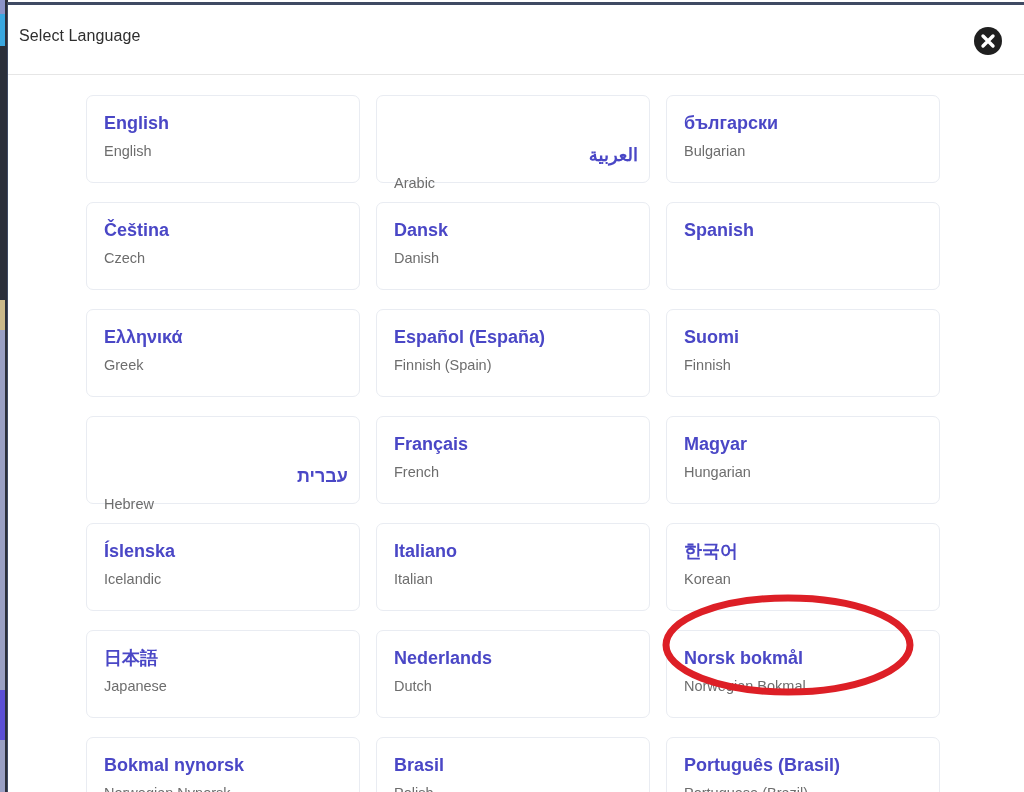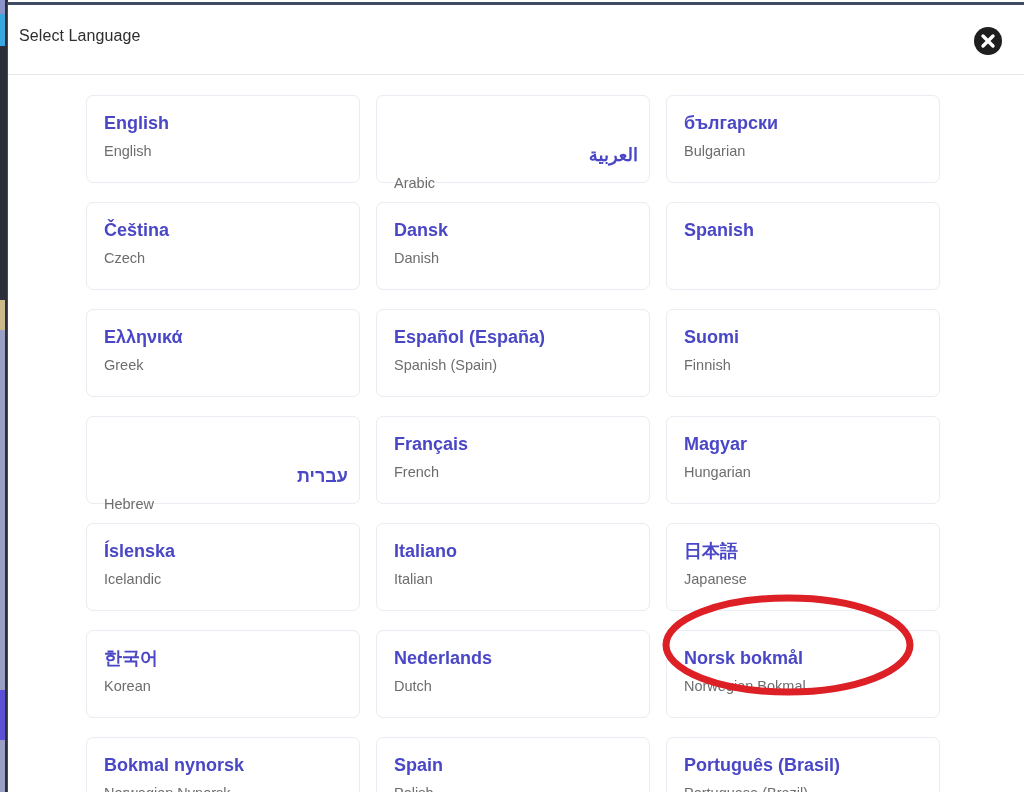--- a/index.html
+++ b/index.html
@@ -181,21 +181,21 @@
         </div>
         <div class="language-card">
           <div class="lang-native">Spanish</div>
         </div>
         <div class="language-card">
           <div class="lang-native">Ελληνικά</div>
           <div class="lang-english">Greek</div>
         </div>
         <div class="language-card">
           <div class="lang-native">Español (España)</div>
-          <div class="lang-english">Spanish (Spain)</div>
+          <div class="lang-english">Finnish (Spain)</div>
         </div>
         <div class="language-card">
           <div class="lang-native">Suomi</div>
           <div class="lang-english">Finnish</div>
         </div>
         <div class="language-card lang-card-rtl">
           <div class="lang-native">עברית</div>
           <div class="lang-english">Hebrew</div>
         </div>
         <div class="language-card">
@@ -208,41 +208,41 @@
         </div>
         <div class="language-card">
           <div class="lang-native">Íslenska</div>
           <div class="lang-english">Icelandic</div>
         </div>
         <div class="language-card">
           <div class="lang-native">Italiano</div>
           <div class="lang-english">Italian</div>
         </div>
         <div class="language-card">
+          <div class="lang-native">한국어</div>
+          <div class="lang-english">Korean</div>
+        </div>
+        <div class="language-card">
           <div class="lang-native">日本語</div>
           <div class="lang-english">Japanese</div>
         </div>
         <div class="language-card">
-          <div class="lang-native">한국어</div>
-          <div class="lang-english">Korean</div>
-        </div>
-        <div class="language-card">
           <div class="lang-native">Nederlands</div>
           <div class="lang-english">Dutch</div>
         </div>
         <div class="language-card">
           <div class="lang-native">Norsk bokmål</div>
           <div class="lang-english">Norwegian Bokmal</div>
         </div>
         <div class="language-card">
           <div class="lang-native">Bokmal nynorsk</div>
           <div class="lang-english">Norwegian Nynorsk</div>
         </div>
         <div class="language-card">
-          <div class="lang-native">Spain</div>
+          <div class="lang-native">Brasil</div>
           <div class="lang-english">Polish</div>
         </div>
         <div class="language-card">
           <div class="lang-native">Português (Brasil)</div>
           <div class="lang-english">Portuguese (Brazil)</div>
         </div>
       </div>
 
     <svg id="annotation-ellipse" viewBox="0 0 254 102">
       <ellipse cx="127" cy="51" rx="122" ry="47" fill="none" stroke="#dd1f26" stroke-width="7"></ellipse>

